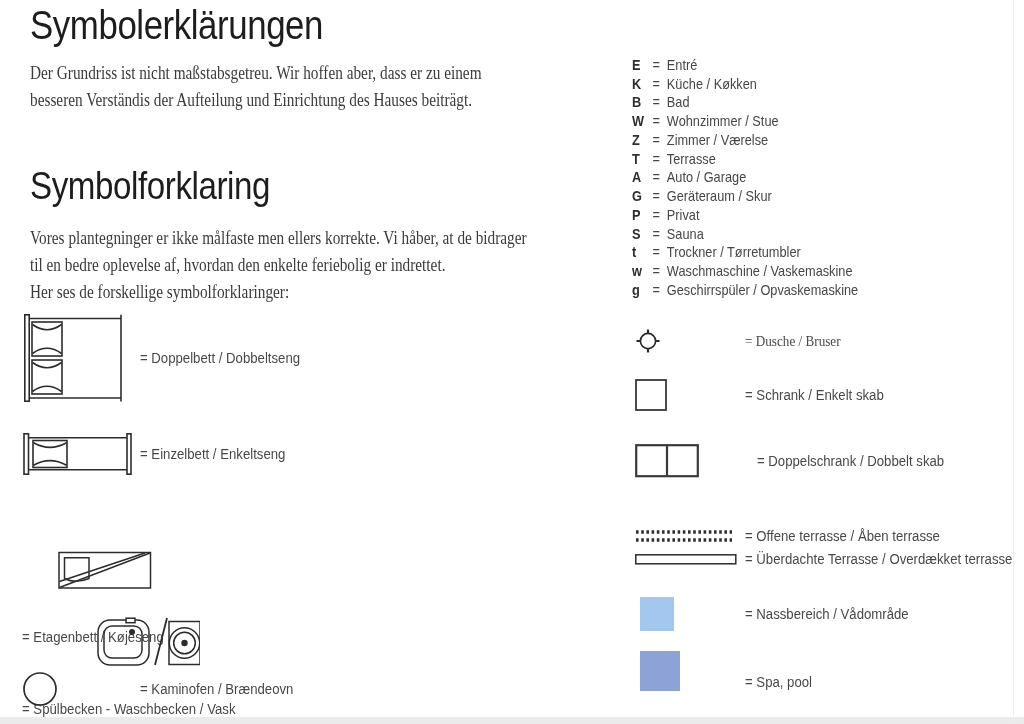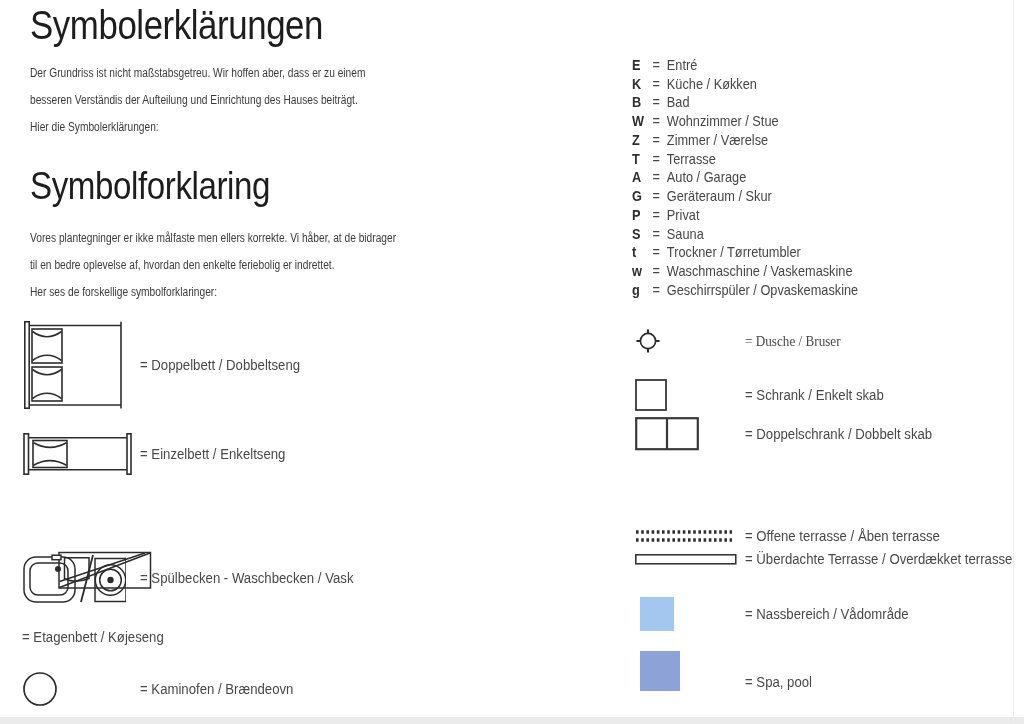--- a/index.html
+++ b/index.html
@@ -7,43 +7,43 @@
     position:relative;width:1024px;height:724px;background:#fff;
     font-family:"Liberation Sans",sans-serif;overflow:hidden;color:#3b3b3b;padding-left:17px;
   }
   .cond{display:inline-block;transform:scaleX(0.85);transform-origin:0 50%;white-space:nowrap;}
   .title{
     position:absolute;left:30px;font-size:41px;line-height:1.05;font-weight:500;
     color:#1d1d1d;letter-spacing:-0.5px;
   }
   .t1{top:4px;}
   .t2{top:166px;font-size:39px;}
-  .para{position:absolute;left:30px;font-size:12px;line-height:27px;color:#3b3b3b;}
+  .para{position:absolute;left:30px;font-size:18px;line-height:27px;color:#3b3b3b;font-family:Liberation Serif, serif;}
   .p1{top:60px;}
   .p2{top:225px;}
   .para .pline{height:27px;}
   
   .lrow{position:absolute;left:22px;display:flex;align-items:center;}
   .icell{flex:0 0 118px;display:flex;align-items:center;}
   .slabel{font-size:15.5px;color:#484848;}
-  .lr1{top:321px;height:88px;align-items:center;}
+  .lr1{top:314px;height:88px;align-items:center;}
   .lr2{top:433px;height:42px;align-items:center;}
   .lr3{top:510px;height:40px;flex-direction:column;}
-  .lr4{top:552px;height:52px;}
+  .lr4{top:582px;height:52px;flex-direction:column;}
   .lr5{top:671px;height:36px;}
   
   .abbr{position:absolute;left:632px;top:55px;font-size:15px;color:#464646;}
   .arow{display:grid;grid-template-columns:24px 17px auto;align-items:center;height:18.75px;}
   .arow b{color:#2e2e2e;font-weight:700;}
   
   .rrow{position:absolute;left:635px;display:flex;align-items:center;}
   .ricell{flex:0 0 110px;display:flex;align-items:center;}
   .rr1{top:328px;height:26px;font-family:Liberation Serif, serif;}
   .rr2{top:378px;height:33px;}
-  .rr3{top:417px;height:34px;}
+  .rr3{top:444px;height:34px;gap:12px;}
   .rr4{top:496px;height:15px;margin-top:32px;}
   .rr5{top:553px;height:12px;}
   .rr6{top:597px;height:34px;}
   .rr7{top:651px;height:40px;align-items:flex-end;}
   .sq{margin-left:5px;}
   .wet{width:34px;height:34px;}
   .spa{width:40px;height:40px;}
   
   .bottom-strip{position:absolute;left:0;top:717px;width:1024px;height:7px;background:#ebebeb;}
   .edge-line{position:absolute;left:1013px;top:0;width:1px;height:724px;background:#ededed;}
@@ -51,21 +51,20 @@
 </style>
 </head>
 <body>
 
 <div class="page">
 
   <div class="title t1 cond">Symbolerklärungen</div>
   <div class="para p1">
     <div class="pline"><span class="cond">Der Grundriss ist nicht maßstabsgetreu. Wir hoffen aber, dass er zu einem</span></div>
     <div class="pline"><span class="cond">besseren Verständis der Aufteilung und Einrichtung des Hauses beiträgt.</span></div>
-    <div class="pline"><span class="cond">Hier die Symbolerklärungen:</span></div>
   </div>
 
   <div class="title t2 cond">Symbolforklaring</div>
   <div class="para p2">
     <div class="pline"><span class="cond">Vores plantegninger er ikke målfaste men ellers korrekte. Vi håber, at de bidrager</span></div>
     <div class="pline"><span class="cond">til en bedre oplevelse af, hvordan den enkelte feriebolig er indrettet.</span></div>
     <div class="pline"><span class="cond">Her ses de forskellige symbolforklaringer:</span></div>
   </div>
 
   <div class="lrow lr1">

